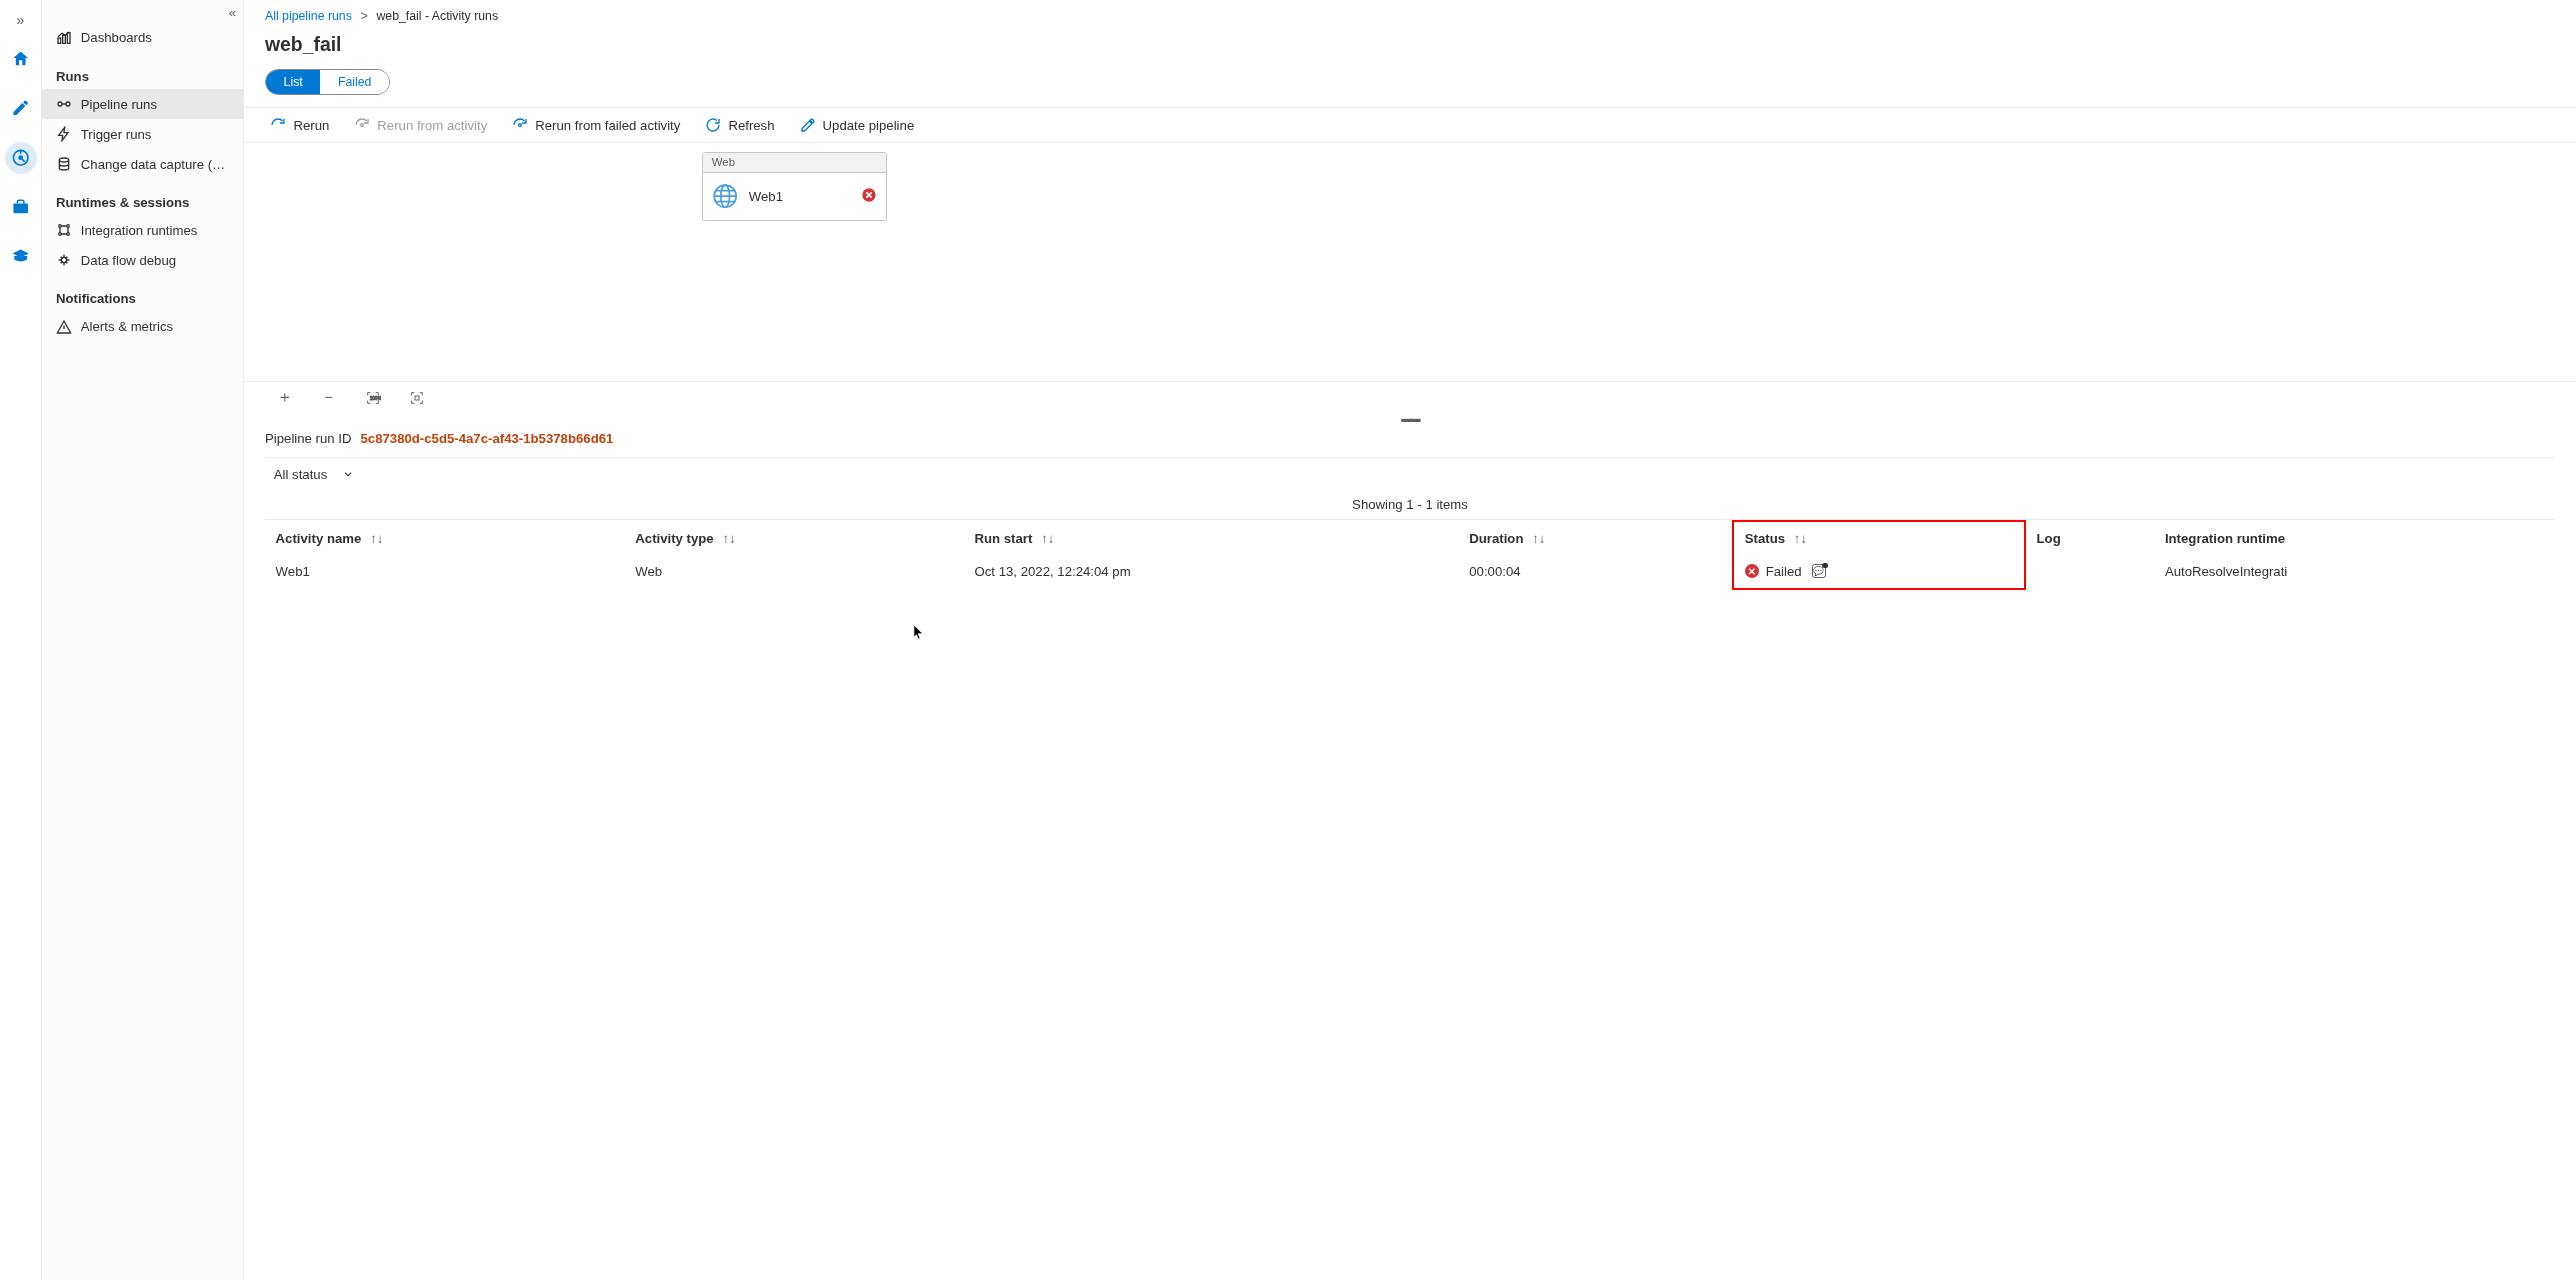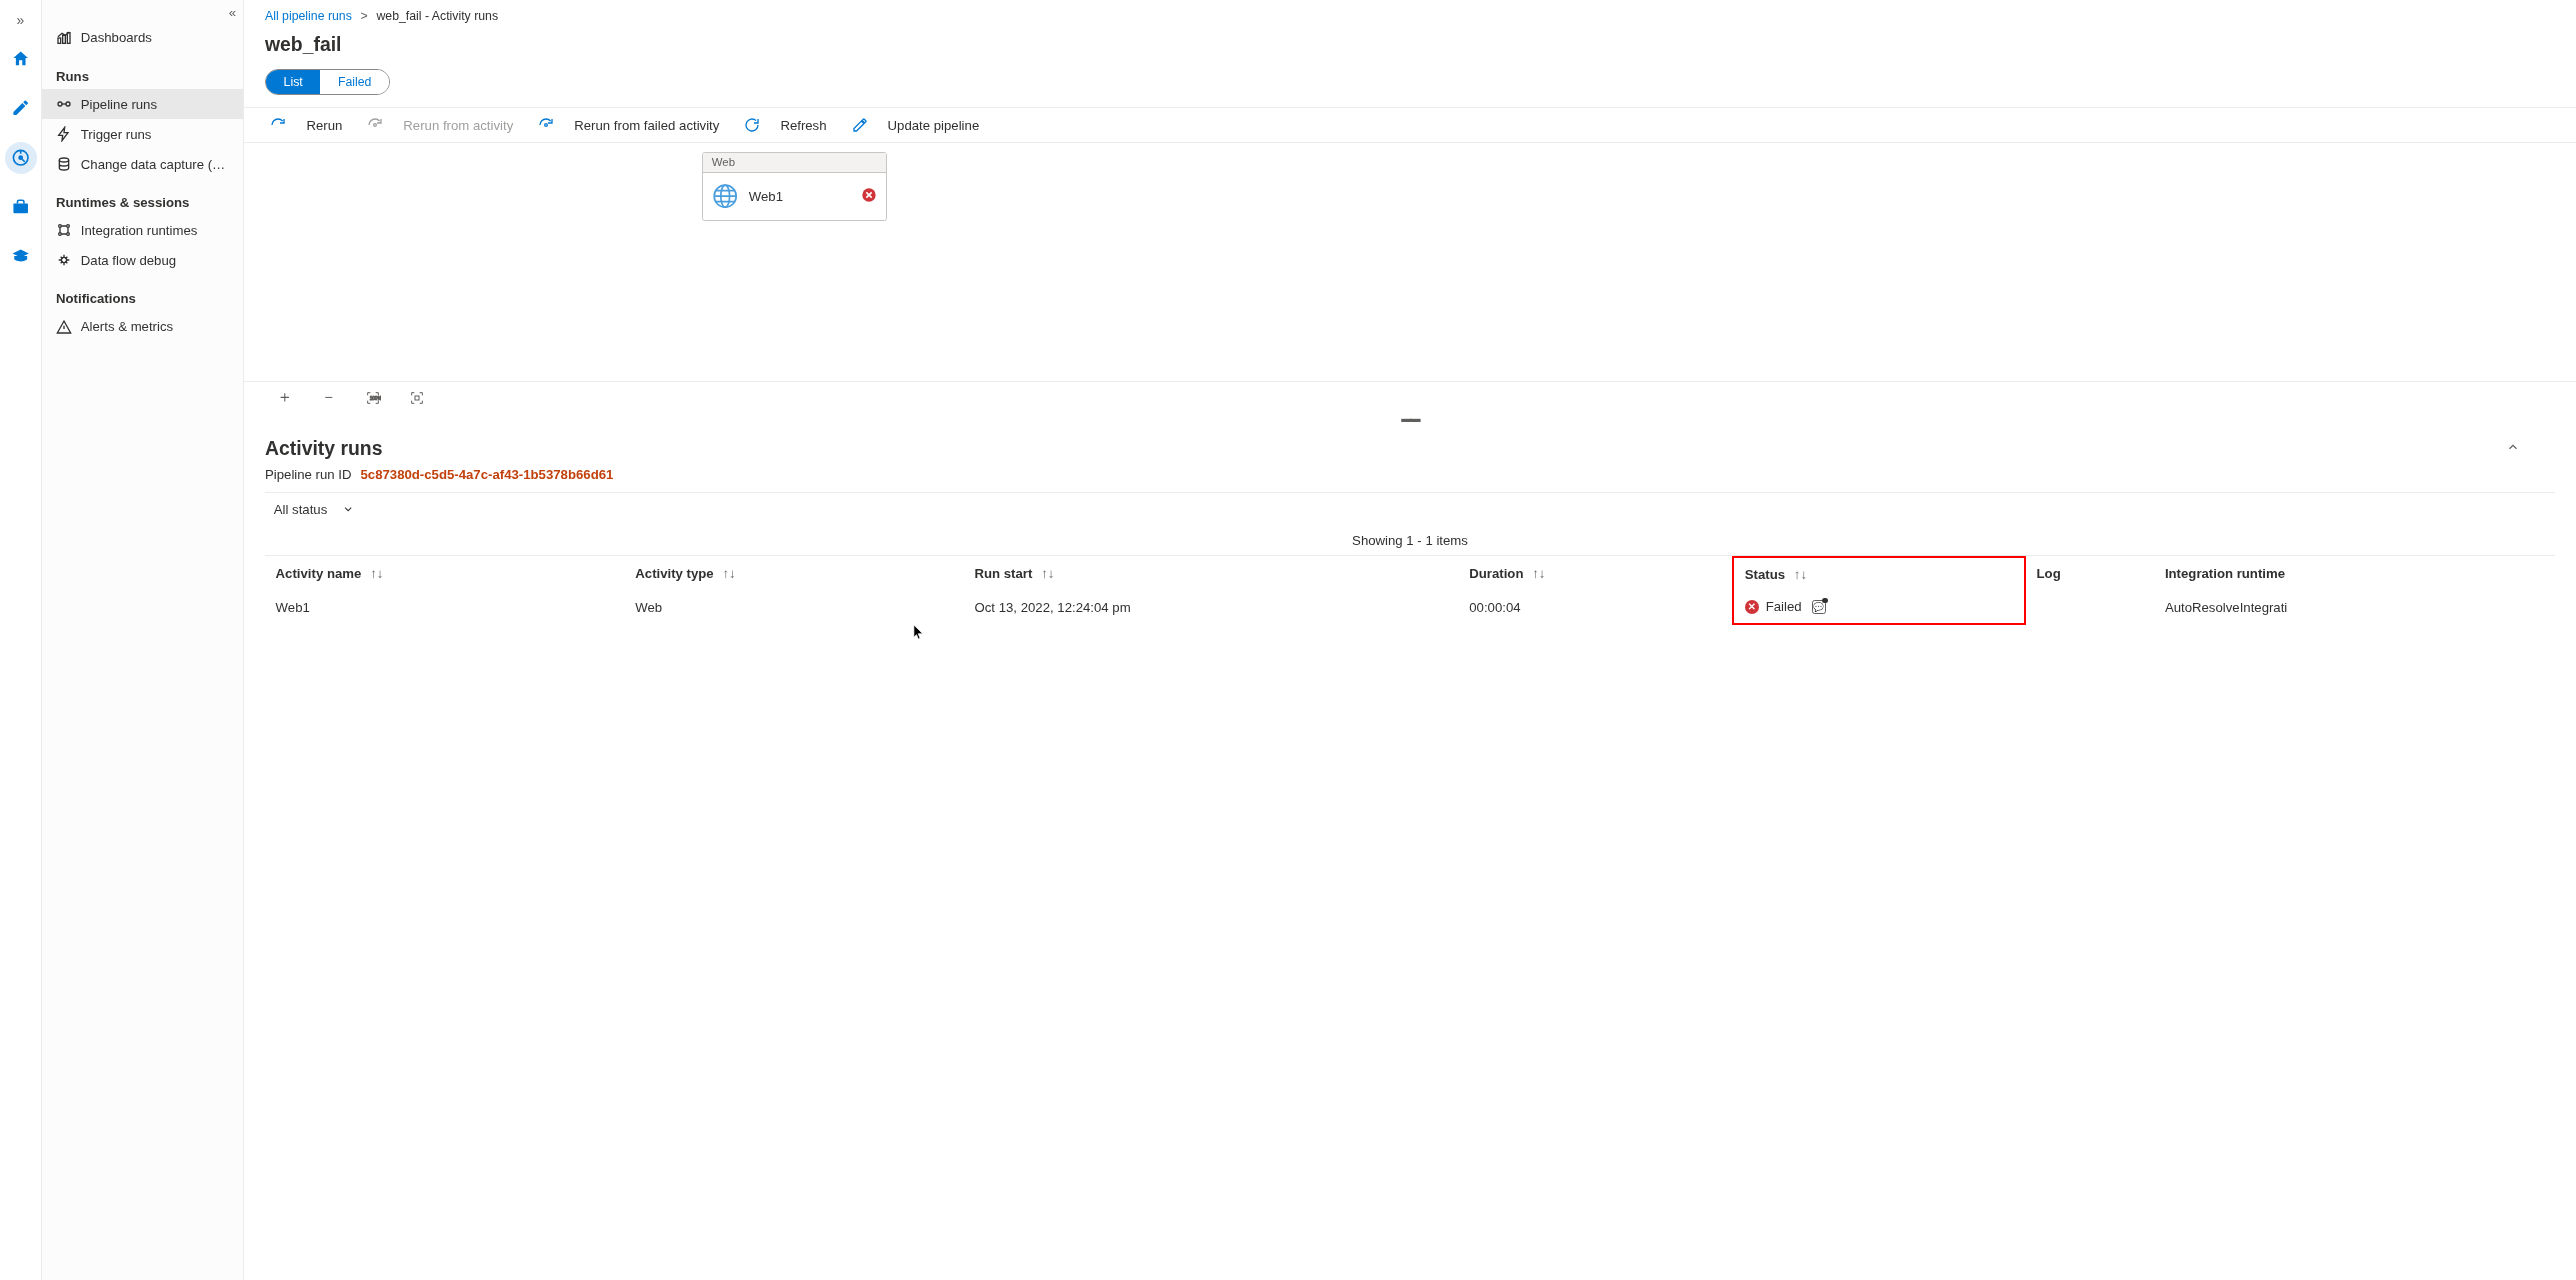--- a/index.html
+++ b/index.html
@@ -133,21 +133,21 @@
       display: flex;
       align-items: center;
       gap: 25px;
       padding: 8.8px 26.4px;
       border-top: 0.9px solid #edebe9;
       border-bottom: 0.9px solid #edebe9;
     }
     .toolbar .tool {
       display: inline-flex;
       align-items: center;
-      gap: 20px;
+      gap: 7px;
       cursor: pointer;
       color: #323130;
       font-size: 13.2px;
     }
     .toolbar .tool.disabled { color: #a19f9d; cursor: default; }
     .toolbar .tool svg { width: 16px; height: 16px; }
     .toolbar .tool:not(.disabled) svg { color: #0078d4; }
 
     .canvas {
       flex: 0 0 238px;
@@ -462,28 +462,20 @@
         <svg width="16" height="16" viewBox="0 0 24 24" fill="none" stroke="currentColor" stroke-width="1.5">
             <path d="M4 4h4M4 4v4M20 4h-4M20 4v4M4 20h4M4 20v-4M20 20h-4M20 20v-4"></path>
             <rect x="9" y="9" width="6" height="6"></rect>
           </svg>
       </div>
     </div>
 
     <div class="divider-grip">▬▬</div>
 
     <div class="activity-section" style="position:relative;">
-      <div class="section-title-row">
-        <div class="section-title">Activity runs</div>
-        <div class="collapse-caret">
-          <svg width="14" height="14" viewBox="0 0 24 24" fill="none" stroke="currentColor" stroke-width="2">
-              <path d="M6 15l6-6 6 6"></path>
-            </svg>
-        </div>
-      </div>
       <div class="run-id-row">
         <span class="label">Pipeline run ID</span>
         <span class="value">5c87380d-c5d5-4a7c-af43-1b5378b66d61</span>
       </div>
 
       <div class="filter-row">
         <div class="filter-dropdown">
           <span>All status</span>
           <svg width="12.3" height="12.3" viewBox="0 0 24 24" fill="none" stroke="currentColor" stroke-width="2">
               <path d="M6 9l6 6 6-6"></path>

